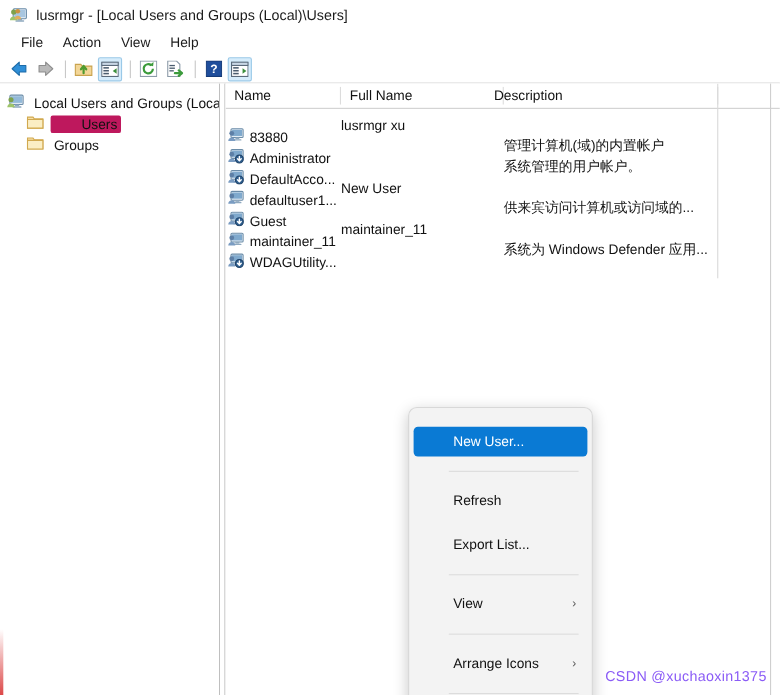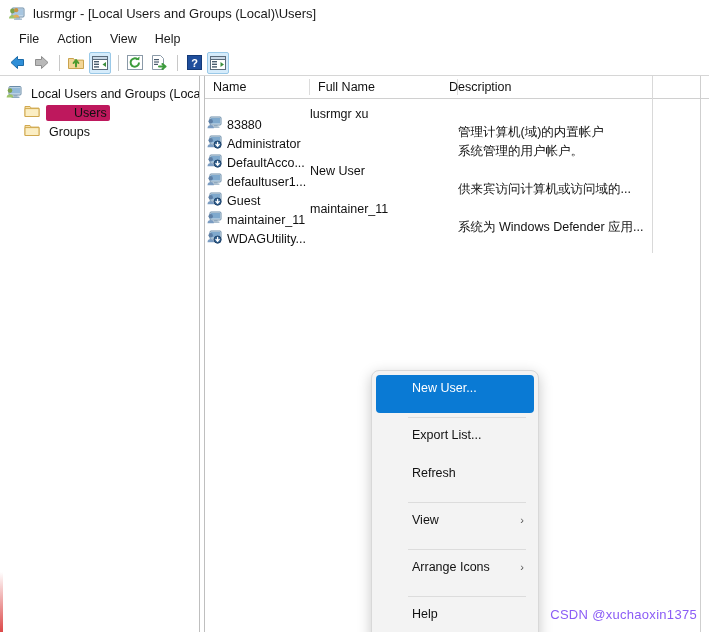--- a/index.html
+++ b/index.html
@@ -97,21 +97,21 @@
   .vline{position:absolute;top:0;bottom:0;width:1px;background:#d9d9d9;}
 
   
   .ctxmenu{
     position:absolute;left:371px;top:370px;width:168px;
     background:#f3f3f3;border:1px solid #d8d8d8;border-radius:8px;
     box-shadow:0 4px 14px rgba(0,0,0,.22);
     padding:4px 0 5px 0;box-sizing:border-box;
   }
   .ctx-item{
-    height:26px;line-height:26px;margin:0 4px;padding:0 10px 12px 36px;
+    height:26px;line-height:26px;margin:13px 4px;padding:0 10px 1px 36px;
     font-size:12.5px;color:#111;border-radius:4px;white-space:nowrap;
     position:relative;cursor:default;
   }
   .ctx-item.sel{background:#0a7ad4;color:#fff;}
   .ctx-item .chev{
     position:absolute;right:10px;top:0;line-height:26px;font-size:11px;color:#555;
   }
   .ctx-sep{height:1px;background:#dcdcdc;margin:4px 12px 4px 36px;}
 
   
@@ -429,25 +429,25 @@
 
   <div class="ctxmenu">
 
     <div class="ctx-item sel">
       <span>New User...</span>
     </div>
 
     <div class="ctx-sep"></div>
 
     <div class="ctx-item">
+      <span>Refresh</span>
+    </div>
+
+    <div class="ctx-item">
       <span>Export List...</span>
-    </div>
-
-    <div class="ctx-item">
-      <span>Refresh</span>
     </div>
 
     <div class="ctx-sep"></div>
 
     <div class="ctx-item">
       <span>View</span>
       <span class="chev">›</span>
     </div>
 
     <div class="ctx-sep"></div>

